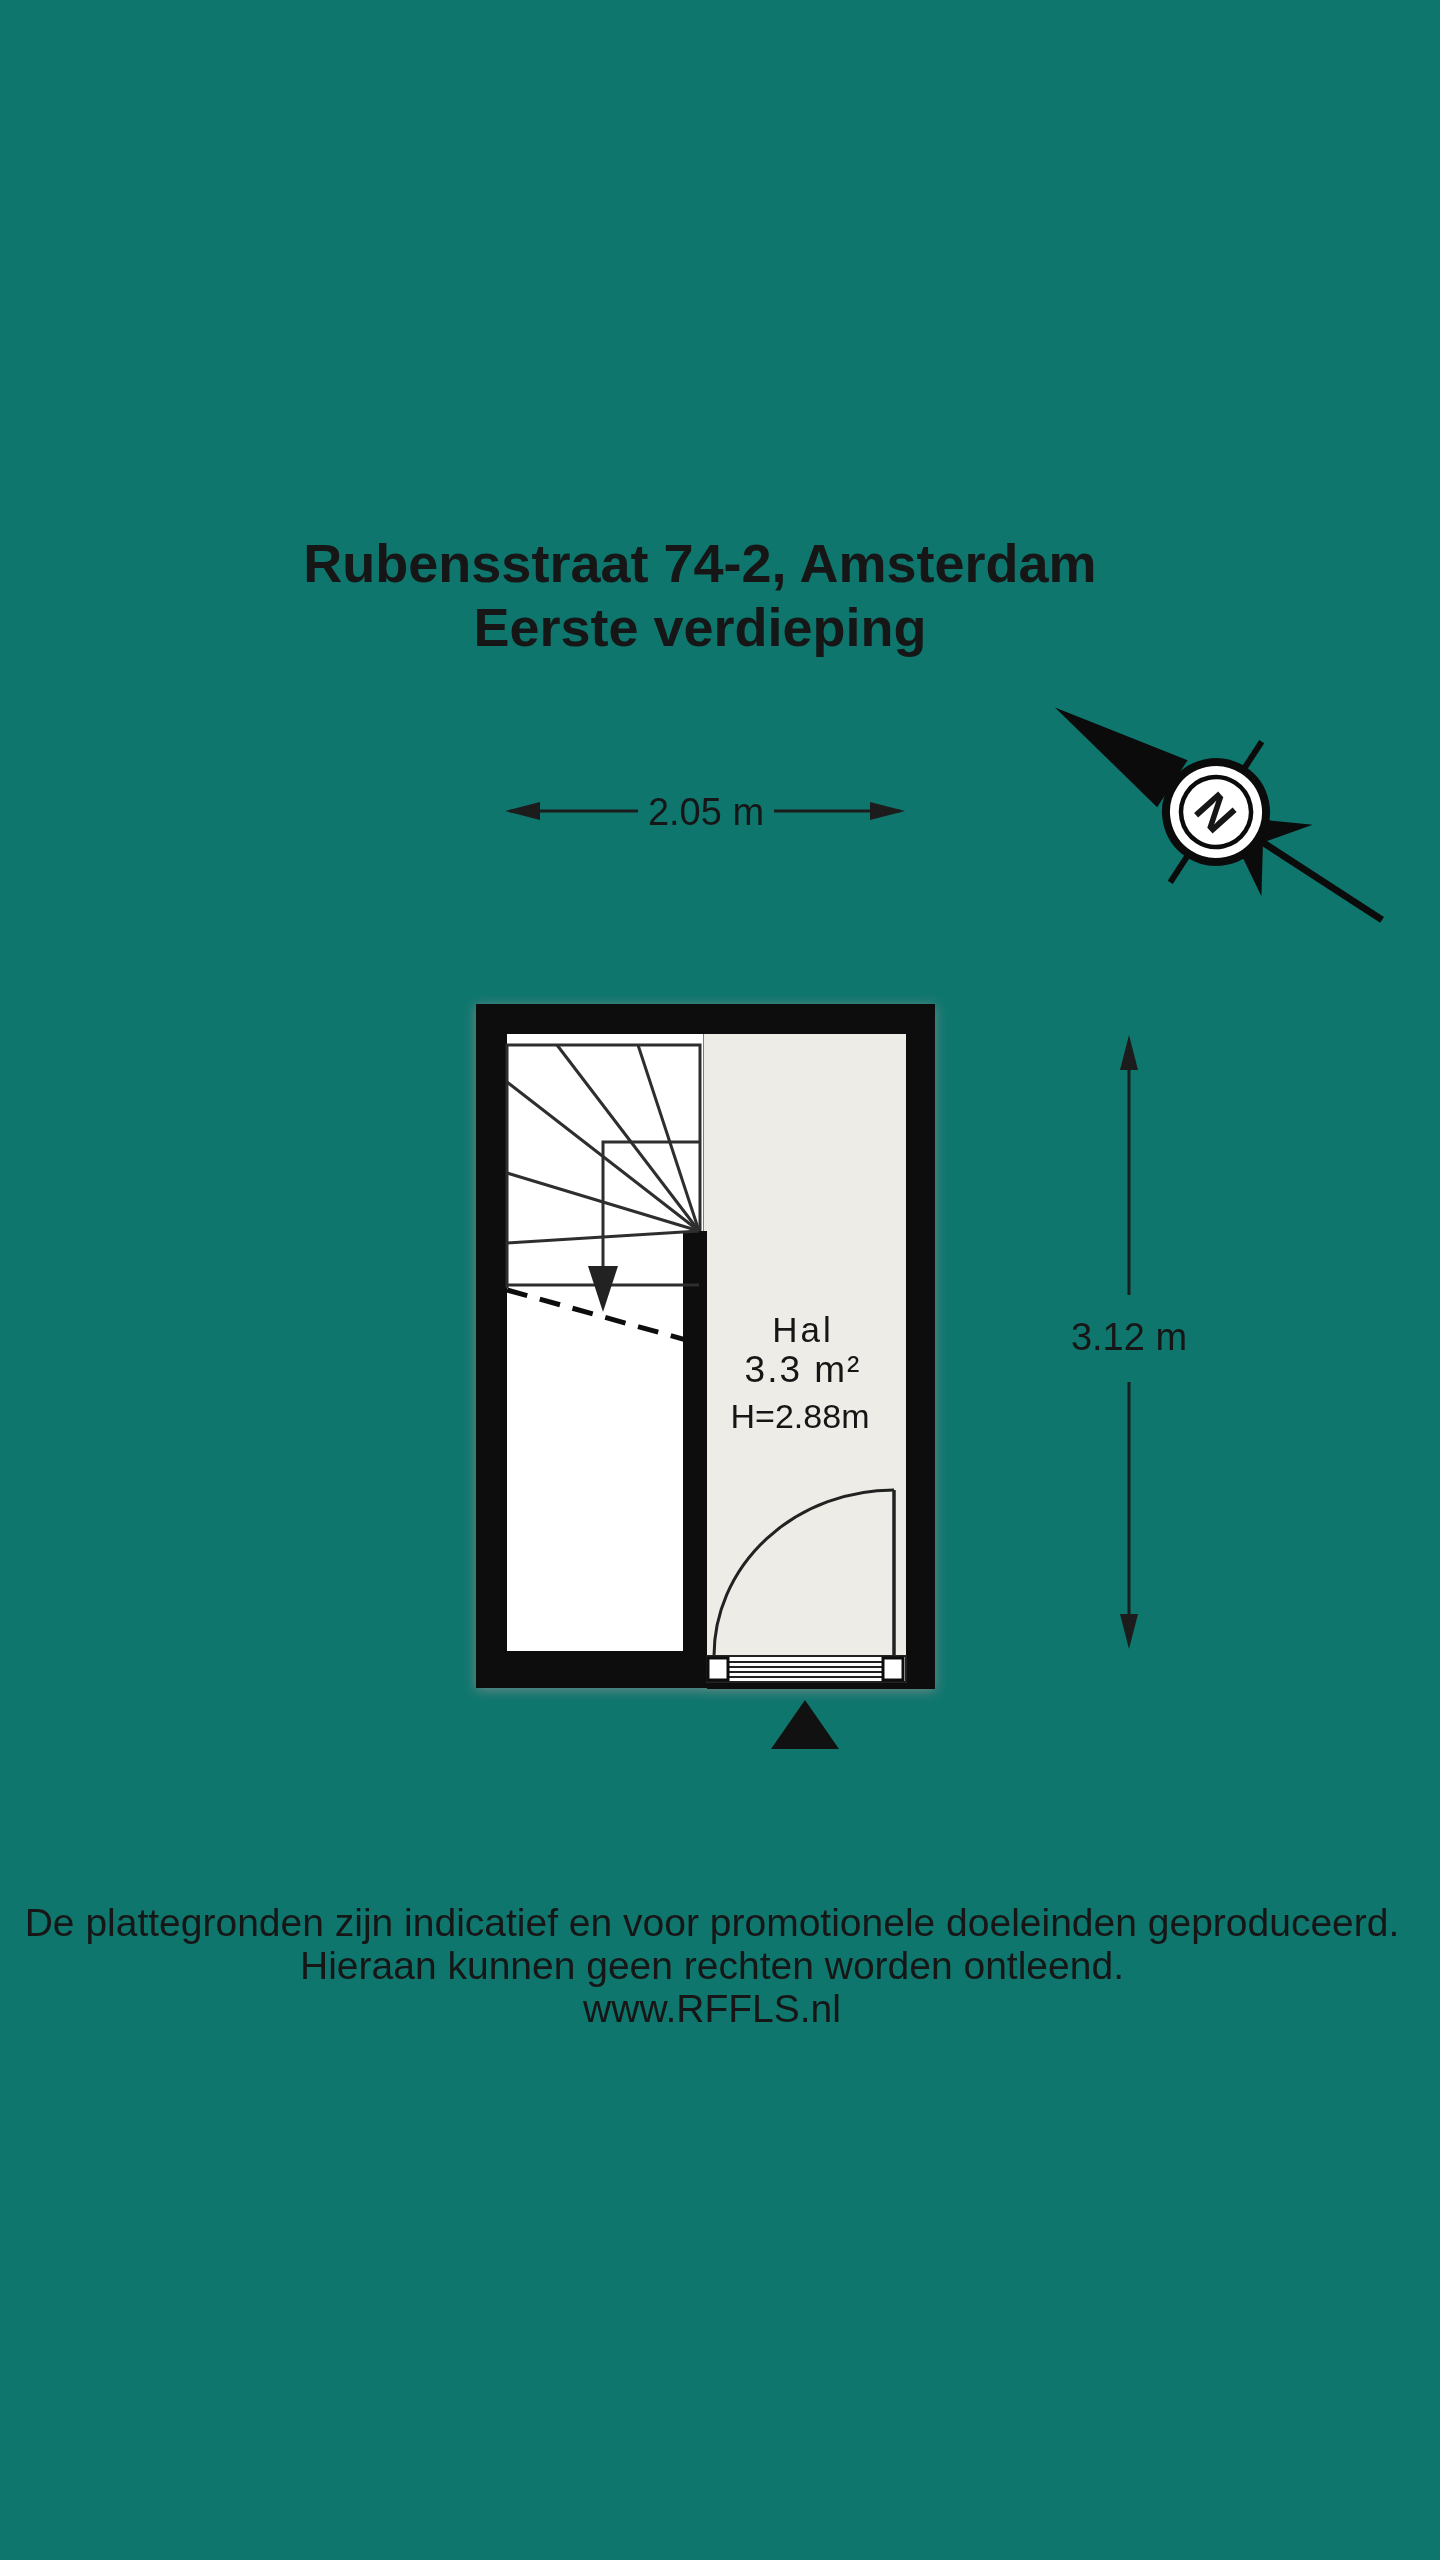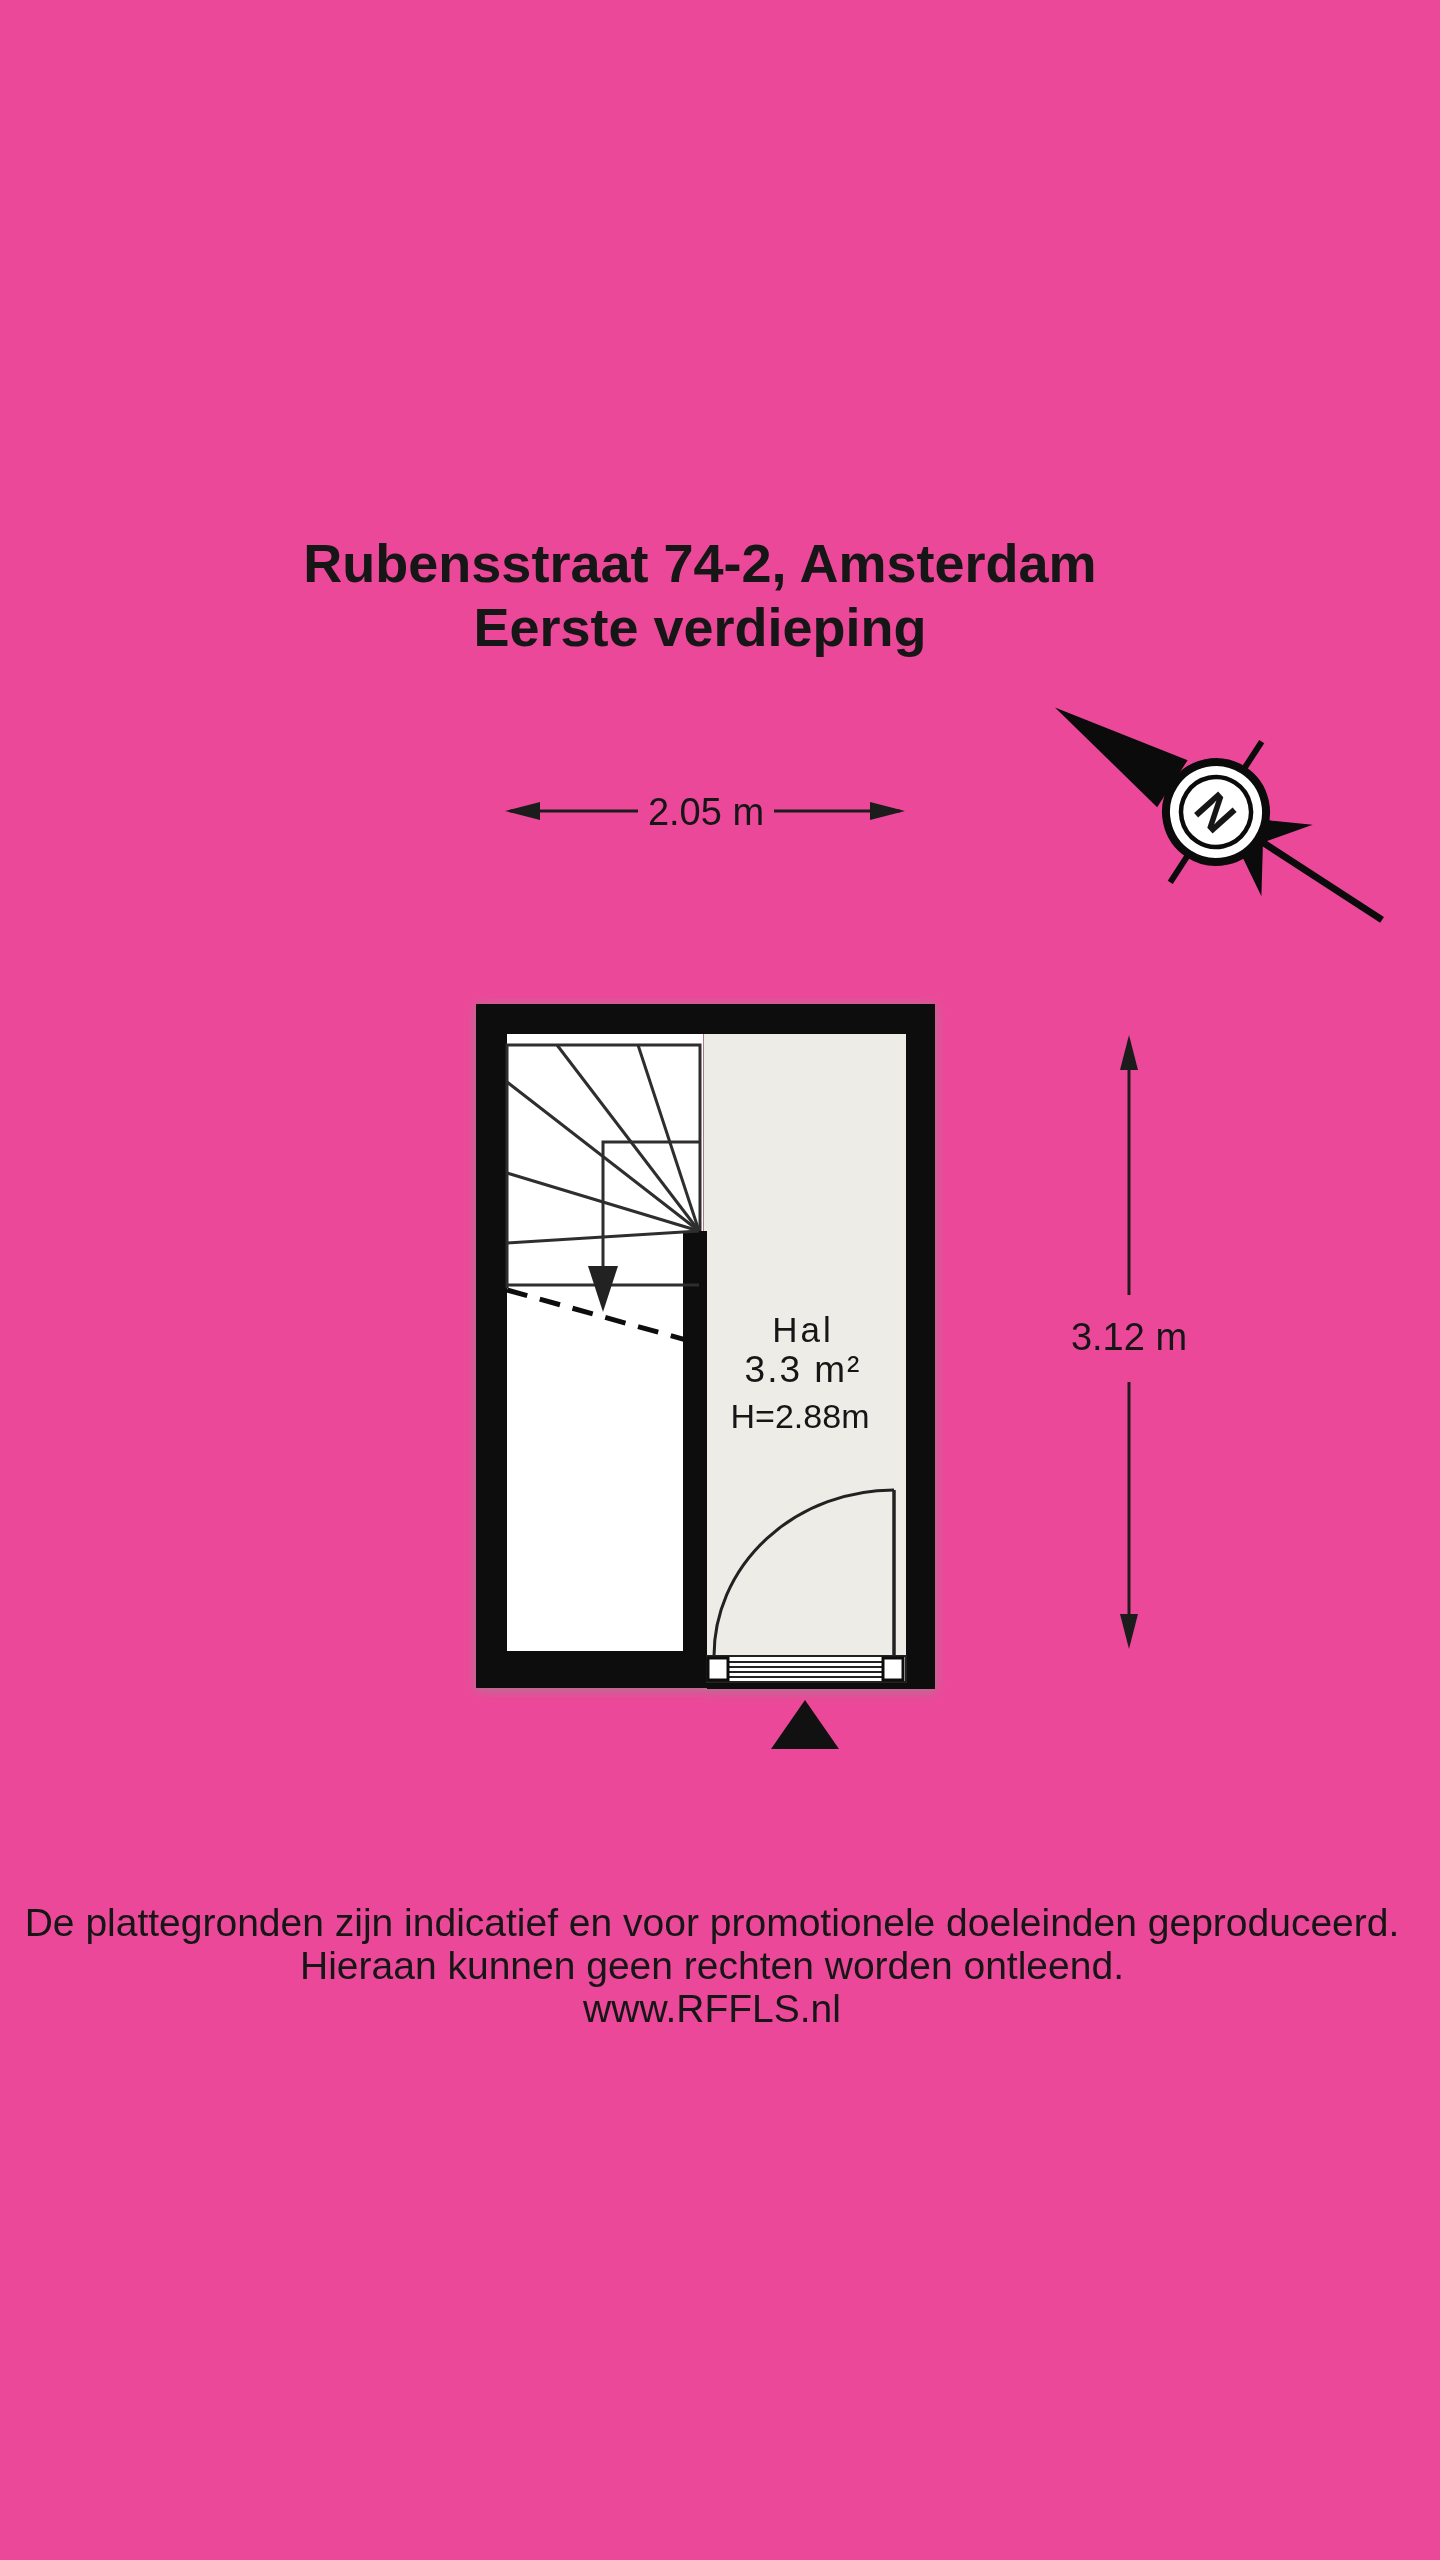--- a/index.html
+++ b/index.html
@@ -7,21 +7,21 @@
     padding: 0;
     background: #ffffff;
     width: 1440px;
     height: 2560px;
     font-family: "Liberation Sans", sans-serif;
   }
   #stage {
     position: relative;
     width: 1440px;
     height: 2560px;
-    background: #ec4899;
+    background: #0f766e;
     overflow: hidden;
   }
   svg { display: block; }
   text { fill: #161616; }
   .title-text { font-weight: bold; font-size: 54px; }
   .dim-text { font-size: 38px; }
   .room-name { font-size: 35px; letter-spacing: 3px; }
   .room-area { font-size: 37px; letter-spacing: 2px; }
   .room-height { font-size: 34px; }
   .footer-text { font-size: 39px; }

